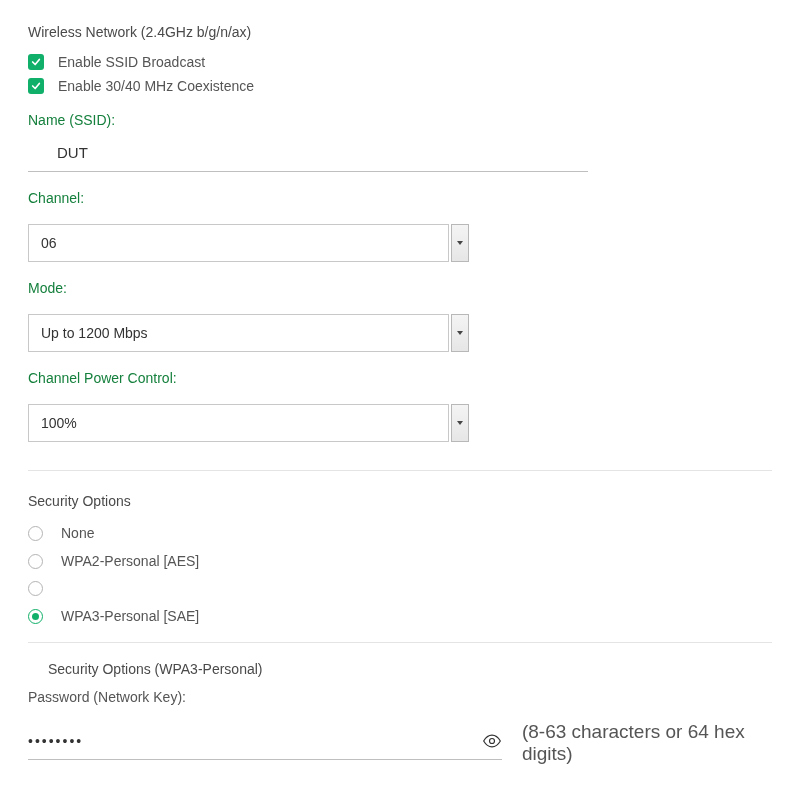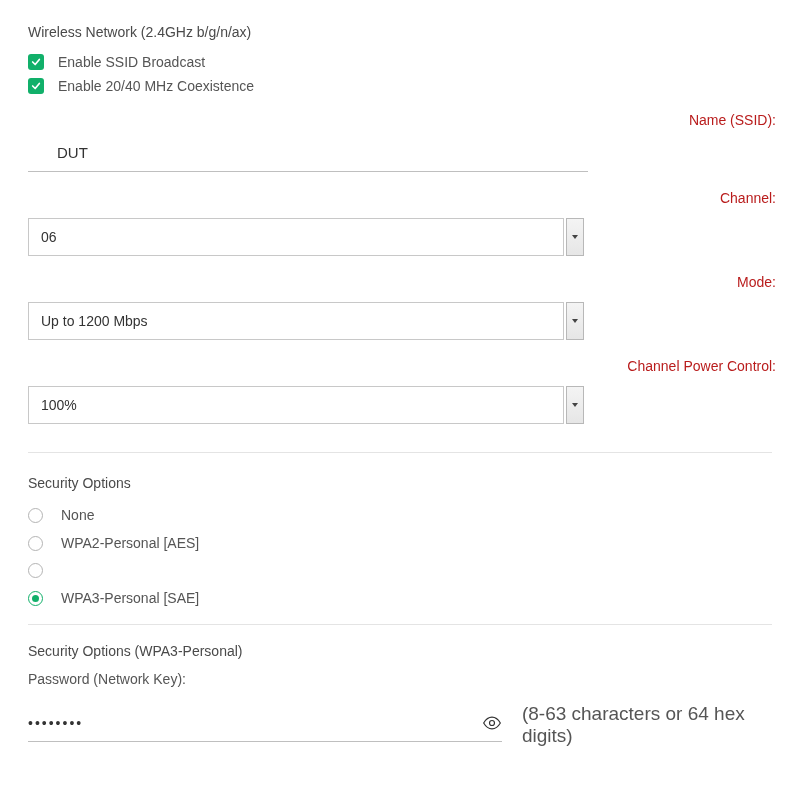--- a/index.html
+++ b/index.html
@@ -34,42 +34,41 @@
     }
     .cb.checked {
       background: #11b06a;
     }
     .cb.checked svg { display: block; }
     .cb svg { display: none; }
     .cb-label { color: #555; }
     .field-label {
       margin-top: 18px;
       margin-bottom: 10px;
-      color: #b91c1c;
-      text-align: right;
+      color: #15803d;
     }
     .text-input-wrap {
       width: 560px;
       border-bottom: 1px solid #bfbfbf;
       padding: 6px 0 10px 0;
     }
     .text-input {
       border: none;
       outline: none;
       font-size: 15px;
       color: #333;
       width: 100%;
       background: transparent;
       font-family: inherit;
       margin-left: 29px;
     }
     .select-wrap {
-      width: 536px;
+      width: 421px;
       position: relative;
-      margin-top: 12px;
+      margin-top: 18px;
     }
     .select-box {
       border: 1px solid #c8c8c8;
       padding: 10px 12px;
       font-size: 14px;
       color: #333;
       background: #fff;
       cursor: pointer;
     }
     .select-spinner {
@@ -167,21 +166,21 @@
       </svg>
   </span>
   <span class="cb-label">Enable SSID Broadcast</span>
 </div>
 <div class="checkbox-row">
   <span class="cb checked">
     <svg width="10" height="10" viewBox="0 0 12 12">
         <path d="M2 6 L5 9 L10 3" stroke="#fff" stroke-width="2" fill="none" stroke-linecap="round" stroke-linejoin="round"></path>
       </svg>
   </span>
-  <span class="cb-label">Enable 20/40 MHz Coexistence</span>
+  <span class="cb-label">Enable 30/40 MHz Coexistence</span>
 </div>
 
 <div class="field-label">Name (SSID):</div>
 <div class="text-input-wrap">
   <input class="text-input" type="text" value="DUT" style="">
 </div>
 
 <div class="field-label">Channel:</div>
 <div class="select-wrap">
   <div class="select-box">06</div>
@@ -215,21 +214,21 @@
 <div class="radio-row">
   <span class="radio"></span>
 </div>
 <div class="radio-row">
   <span class="radio selected"></span>
   <span class="radio-label">WPA3-Personal [SAE]</span>
 </div>
 
 <hr class="hr" style="margin-top:18px; margin-bottom:18px;">
 
-<div class="section-title" style="margin-bottom:12px;">Security Options (WPA3-Personal)</div>
+<div class="section-title" style="margin-bottom:12px;margin-left:20px;">Security Options (WPA3-Personal)</div>
 <div style="margin-bottom:16px; color:#555;">Password (Network Key):</div>
 
 <div class="pwd-row">
   <div class="pwd-input-wrap">
     <span class="pwd-dots">••••••••</span>
     <span class="eye-icon">
       <svg width="20" height="14" viewBox="0 0 24 16">
         <path d="M12 1 C6 1 2 8 2 8 s4 7 10 7 10-7 10-7 S18 1 12 1 Z" fill="none" stroke="#333" stroke-width="1.4"></path>
         <circle cx="12" cy="8" r="3" fill="none" stroke="#333" stroke-width="1.4"></circle>
       </svg>

